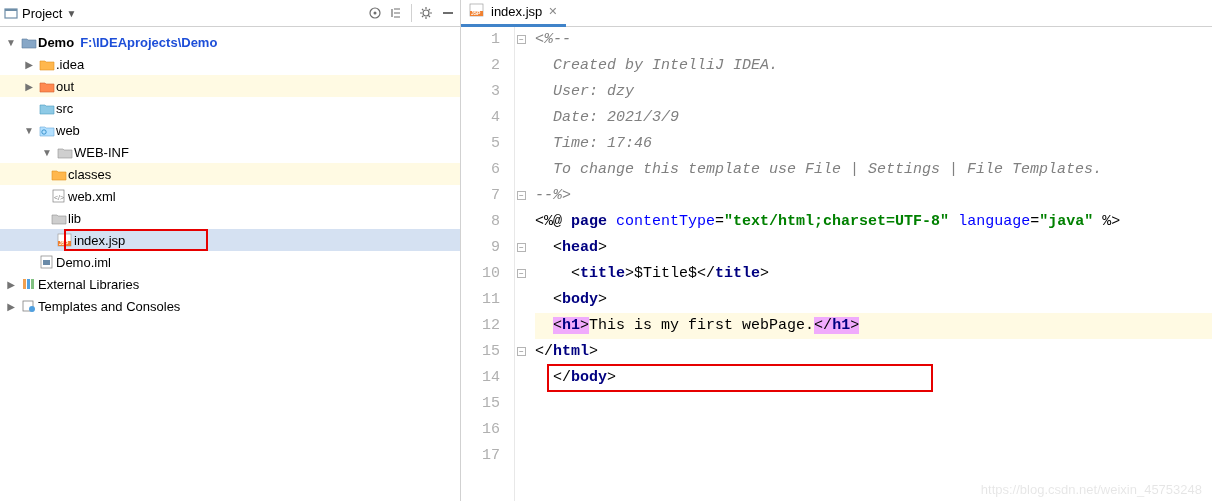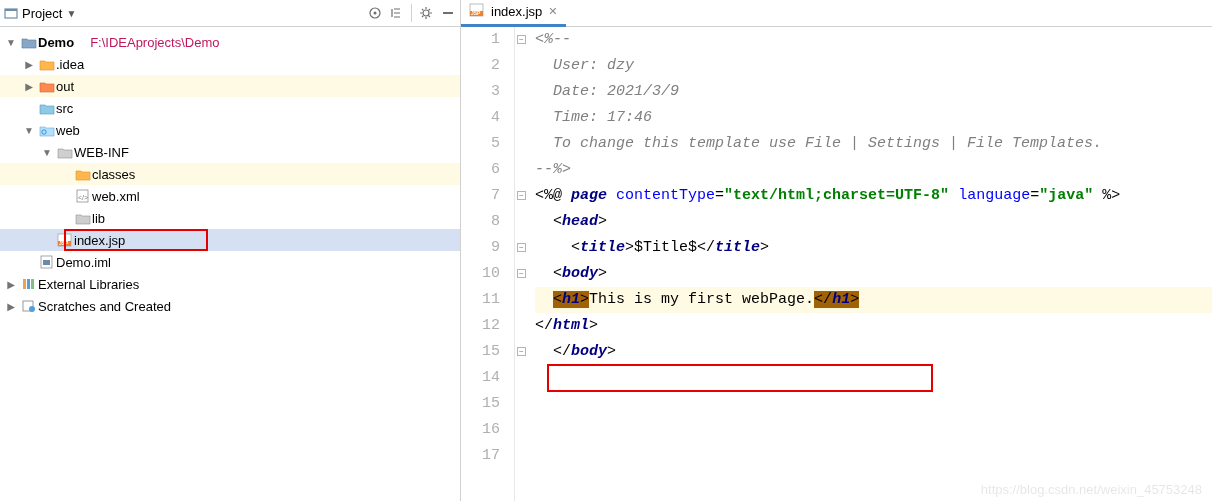--- a/index.html
+++ b/index.html
@@ -108,27 +108,28 @@
       align-items: center;
       justify-content: center;
     }
     .tree-label {
       color: #000;
     }
     .tree-label.bold {
       font-weight: bold;
     }
     .tree-path {
-      color: #be185d;
-      margin-left: 16px;
+      color: #1d4ed8;
+      margin-left: 6px;
+      font-weight: bold;
     }
     .indent-0 { padding-left: 2px; }
     .indent-1 { padding-left: 20px; }
     .indent-2 { padding-left: 38px; }
-    .indent-3 { padding-left: 56px; }
+    .indent-3 { padding-left: 32px; }
     .highlight-box {
       position: absolute;
       border: 2px solid #e60000;
       pointer-events: none;
     }
     .right-panel {
       flex: 1;
       display: flex;
       flex-direction: column;
     }
@@ -192,25 +193,25 @@
       padding-left: 6px;
     }
     .code-line {
       height: 26px;
       white-space: pre;
     }
     .code-line.highlight-line {
       background: #fffae3;
     }
     .c-comment { color: #808080; font-style: italic; }
-    .c-keyword { color: #000080; font-weight: bold; font-style: italic; }
+    .c-keyword { color: #000080; font-weight: bold; }
     .c-attr { color: #0000ff; }
     .c-string { color: #008000; font-weight: bold; }
     .c-text { color: #000; }
-    .c-highlight-bg { background: #a16207; }
+    .c-highlight-bg { background: #f0abfc; }
     .watermark {
       position: absolute;
       bottom: 4px;
       right: 10px;
       font-size: 13px;
       color: rgba(0,0,0,0.1);
     }
     .jsp-icon-small {
       display: inline-block;
       width: 16px;
@@ -377,21 +378,21 @@
         <span class="tree-label">External Libraries</span>
       </div>
       <div class="tree-item indent-0">
         <span class="tree-arrow">▶</span>
         <span class="tree-icon">
             <svg width="16" height="14">
               <rect x="2" y="2" width="10" height="10" fill="none" stroke="#808080" stroke-width="0.8"></rect>
               <circle cx="11" cy="10" r="3" fill="#50a0e0"></circle>
             </svg>
           </span>
-        <span class="tree-label">Scratches and Created</span>
+        <span class="tree-label">Templates and Consoles</span>
       </div>
       <div class="highlight-box" style="left:64px; top:202px; width:144px; height:22px;"></div>
     </div>
   </div>
 
   <div class="right-panel">
     <div class="tabs">
       <div class="tab">
         <span><span class="jsp-icon-small"><svg width="16" height="14">
                 <rect x="1" y="1" width="13" height="12" fill="#fff" stroke="#a0a0a0" stroke-width="0.7"></rect>
@@ -424,20 +425,21 @@
       </div>
       <div class="fold-column">
         <div class="fold-marker" style="top:8px;">−</div>
         <div class="fold-marker" style="top:164px;">−</div>
         <div class="fold-marker" style="top:216px;">−</div>
         <div class="fold-marker" style="top:242px;">−</div>
         <div class="fold-marker" style="top:320px;">−</div>
       </div>
       <div class="code-area">
         <div class="code-line"><span class="c-comment">&lt;%--</span></div>
+        <div class="code-line"><span class="c-comment">  Created by IntelliJ IDEA.</span></div>
         <div class="code-line"><span class="c-comment">  User: dzy</span></div>
         <div class="code-line"><span class="c-comment">  Date: 2021/3/9</span></div>
         <div class="code-line"><span class="c-comment">  Time: 17:46</span></div>
         <div class="code-line"><span class="c-comment">  To change this template use File | Settings | File Templates.</span></div>
         <div class="code-line"><span class="c-comment">--%&gt;</span></div>
         <div class="code-line"><span class="c-text">&lt;%@ </span><span class="c-keyword">page </span><span class="c-attr">contentType</span><span>=</span><span class="c-string">"text/html;charset=UTF-8"</span><span class="c-attr"> language</span><span>=</span><span class="c-string">"java"</span><span> %&gt;</span></div>
         <div class="code-line">  <span>&lt;</span><span class="c-keyword">head</span><span>&gt;</span></div>
         <div class="code-line">    <span>&lt;</span><span class="c-keyword">title</span><span>&gt;</span><span>$Title$</span><span>&lt;/</span><span class="c-keyword">title</span><span>&gt;</span></div>
         <div class="code-line">  <span>&lt;</span><span class="c-keyword">body</span><span>&gt;</span></div>
         <div class="code-line highlight-line">  <span class="c-highlight-bg"><span>&lt;</span><span class="c-keyword">h1</span><span>&gt;</span></span><span>This is my first webPage.</span><span class="c-highlight-bg"><span>&lt;/</span><span class="c-keyword">h1</span><span>&gt;</span></span></div>

